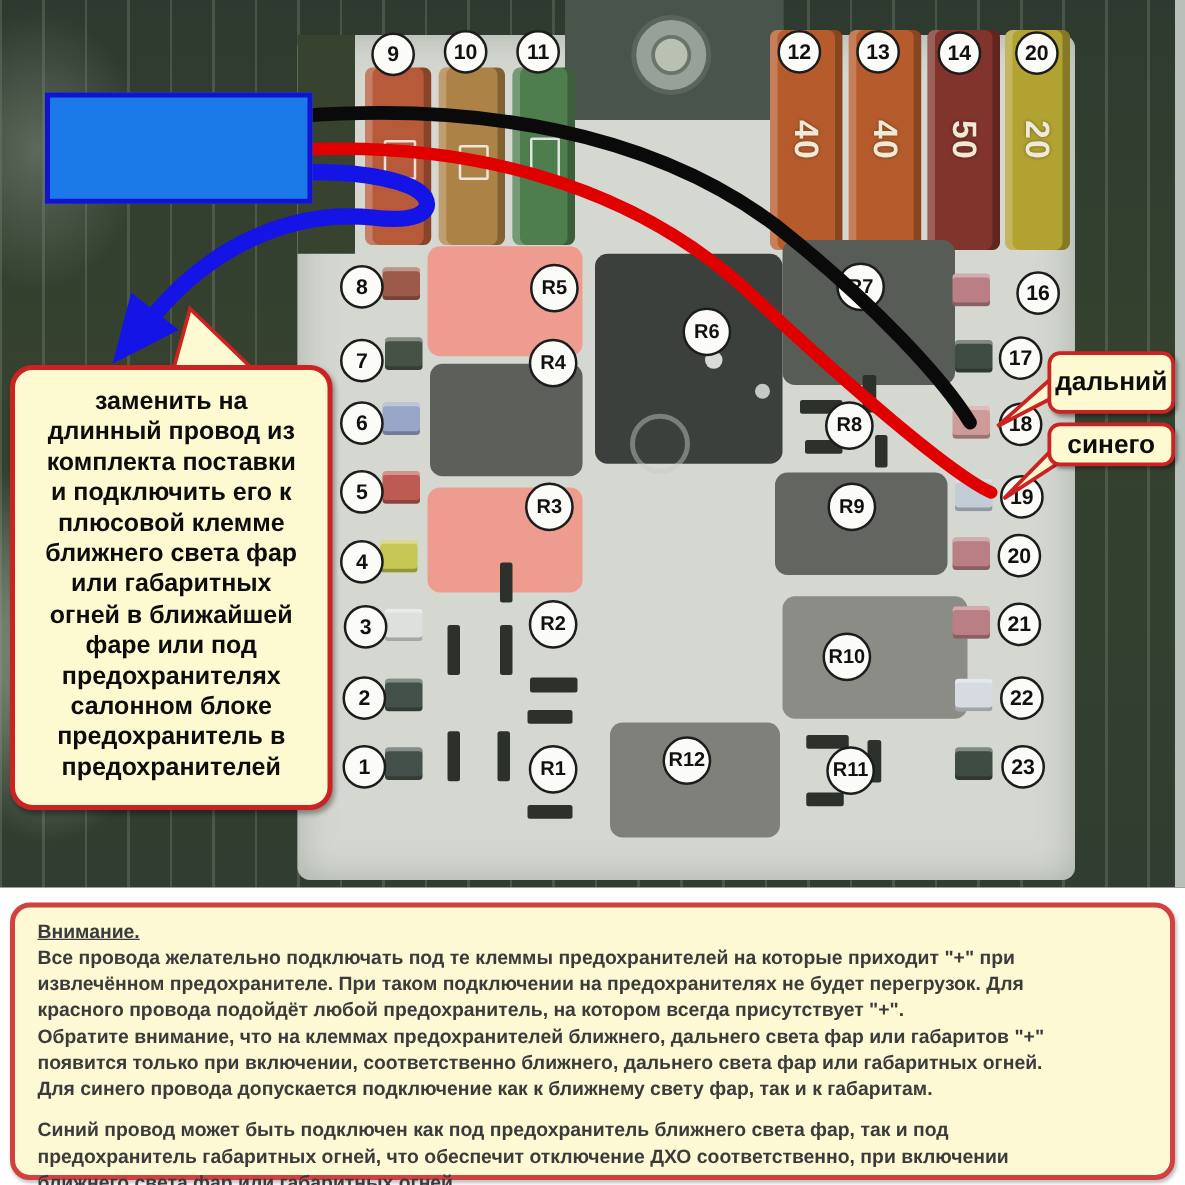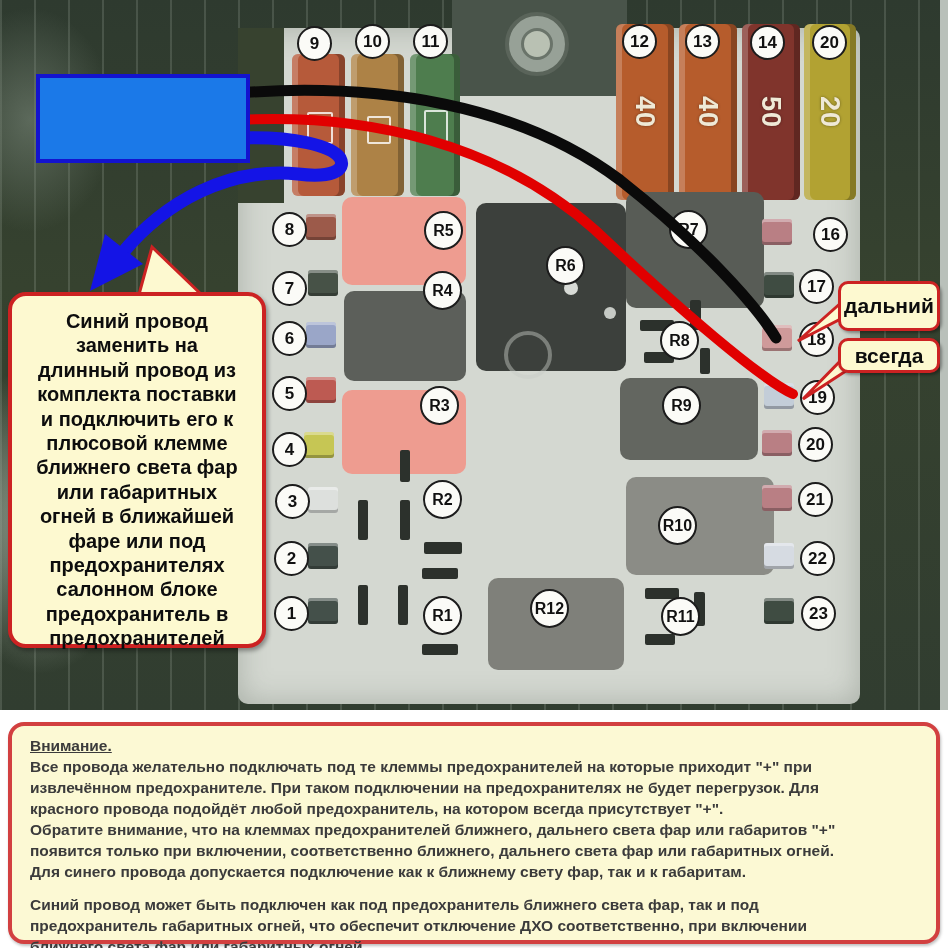--- a/index.html
+++ b/index.html
@@ -171,38 +171,37 @@
       <path d="M 238 120 C 370 113, 500 145, 595 230 C 680 310, 762 380, 793 394" fill="none" stroke="#e10000" stroke-width="10" stroke-linecap="round"></path>
       <path d="M 238 138 C 295 136, 332 146, 340 158 C 347 171, 330 178, 298 174 C 230 167, 165 200, 120 256" fill="none" stroke="#1414e6" stroke-width="13" stroke-linecap="round"></path>
       <polygon points="90,291 143,264 105,234" fill="#1414e6"></polygon>
       <polygon points="852,293 852,313 798,341" fill="#fdf9d0" stroke="#cc2222" stroke-width="3"></polygon>
       <polygon points="852,349 852,367 803,399" fill="#fdf9d0" stroke="#cc2222" stroke-width="3"></polygon>
     </svg>
 
     <div class="bluebox"></div>
 
     <div class="callout-main">
-      <div>Синий провод</div>
       <div>заменить на</div>
       <div>длинный провод из</div>
       <div>комплекта поставки</div>
       <div>и подключить его к</div>
       <div>плюсовой клемме</div>
       <div>ближнего света фар</div>
       <div>или габаритных</div>
       <div>огней в ближайшей</div>
       <div>фаре или под</div>
       <div>предохранителях</div>
       <div>салонном блоке</div>
       <div>предохранитель в</div>
       <div>предохранителей</div>
     </div>
 
     <div class="bubble" style="left:838px;top:281px;width:102px;height:50px;">дальний</div>
-    <div class="bubble" style="left:838px;top:338px;width:102px;height:35px;">всегда</div>
+    <div class="bubble" style="left:838px;top:338px;width:102px;height:35px;">синего</div>
   </div>
 
   <div class="notice">
     <div class="notice-title">Внимание.</div>
     <div class="notice-line">Все провода желательно подключать под те клеммы предохранителей на которые приходит "+" при</div>
     <div class="notice-line">извлечённом предохранителе. При таком подключении на предохранителях не будет перегрузок. Для</div>
     <div class="notice-line">красного провода подойдёт любой предохранитель, на котором всегда присутствует "+".</div>
     <div class="notice-line">Обратите внимание, что на клеммах предохранителей ближнего, дальнего света фар или габаритов "+"</div>
     <div class="notice-line">появится только при включении, соответственно ближнего, дальнего света фар или габаритных огней.</div>
     <div class="notice-line">Для синего провода допускается подключение как к ближнему свету фар, так и к габаритам.</div>

